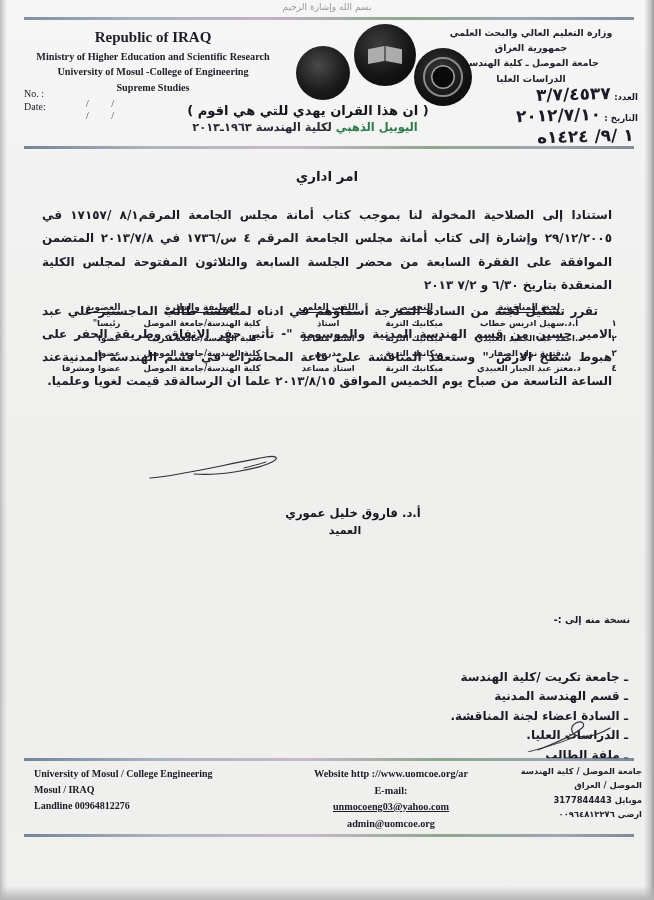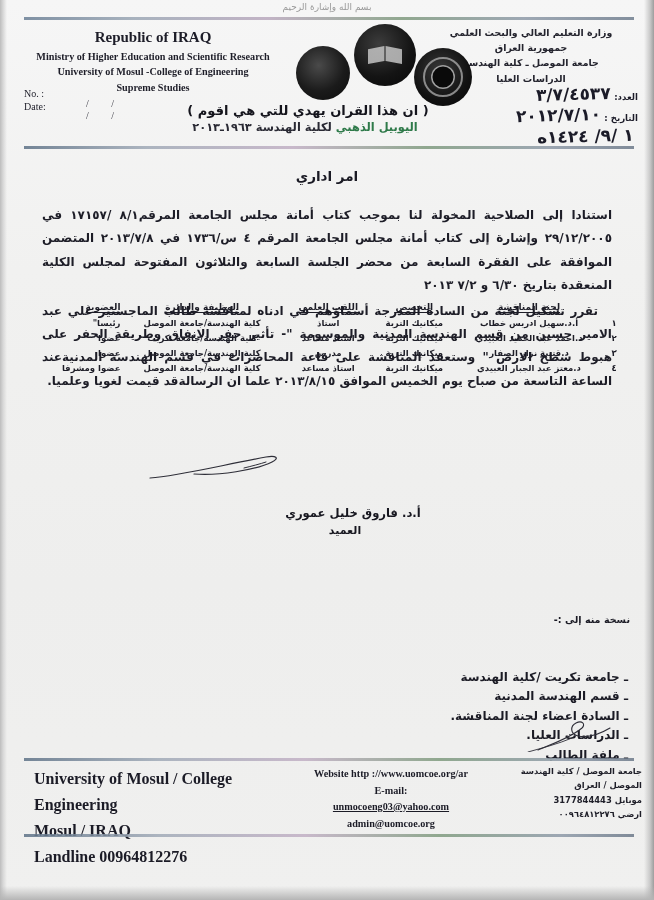--- a/index.html
+++ b/index.html
@@ -306,21 +306,21 @@
   .rule-foot-bot {
     position: absolute; left: 24px; right: 20px; top: 834px;
     height: 3px;
     background: linear-gradient(90deg,#5e7287 0%, #a0aab7 22%, #c1afc4 46%, #7f9b7e 68%, #8e9aa8 88%, #6c7989 100%);
     opacity: .85;
   }
   .ft-en {
     position: absolute; left: 34px; top: 766px; width: 250px;
     font-family: "Liberation Serif", serif;
     font-weight: bold;
-    font-size: 16px;
+    font-size: 10px;
     color: #1b1b26;
     line-height: 1.62;
   }
   .ft-mid {
     position: absolute; left: 272px; top: 766px; width: 238px;
     text-align: center;
     font-family: "Liberation Serif", serif;
     font-weight: bold;
     font-size: 10.2px;
     color: #1b1b26;

